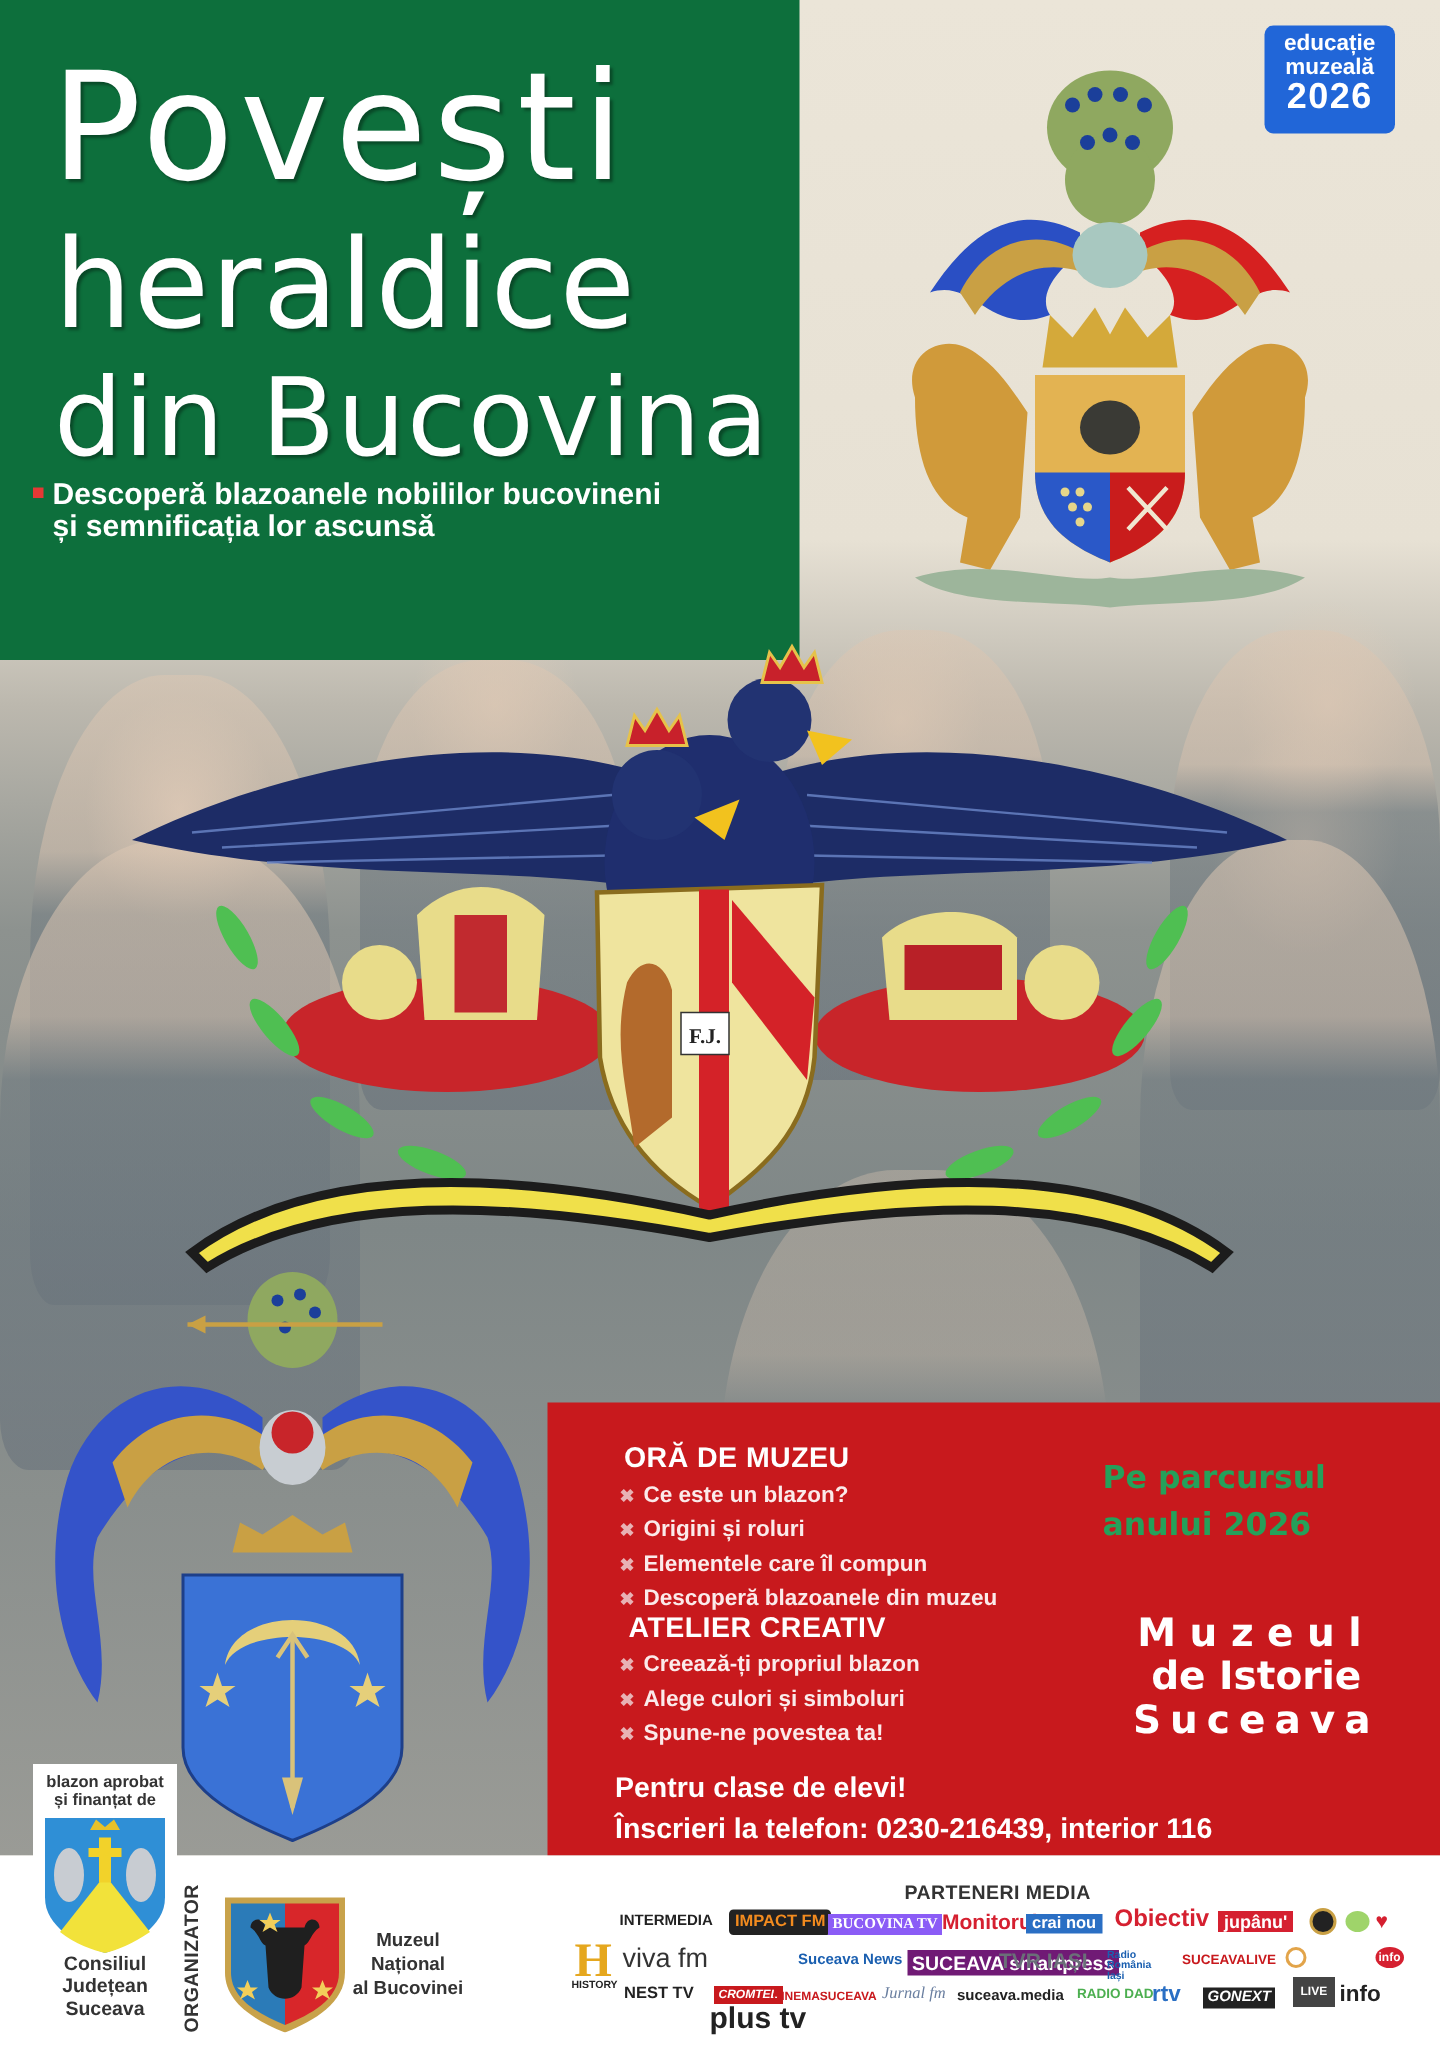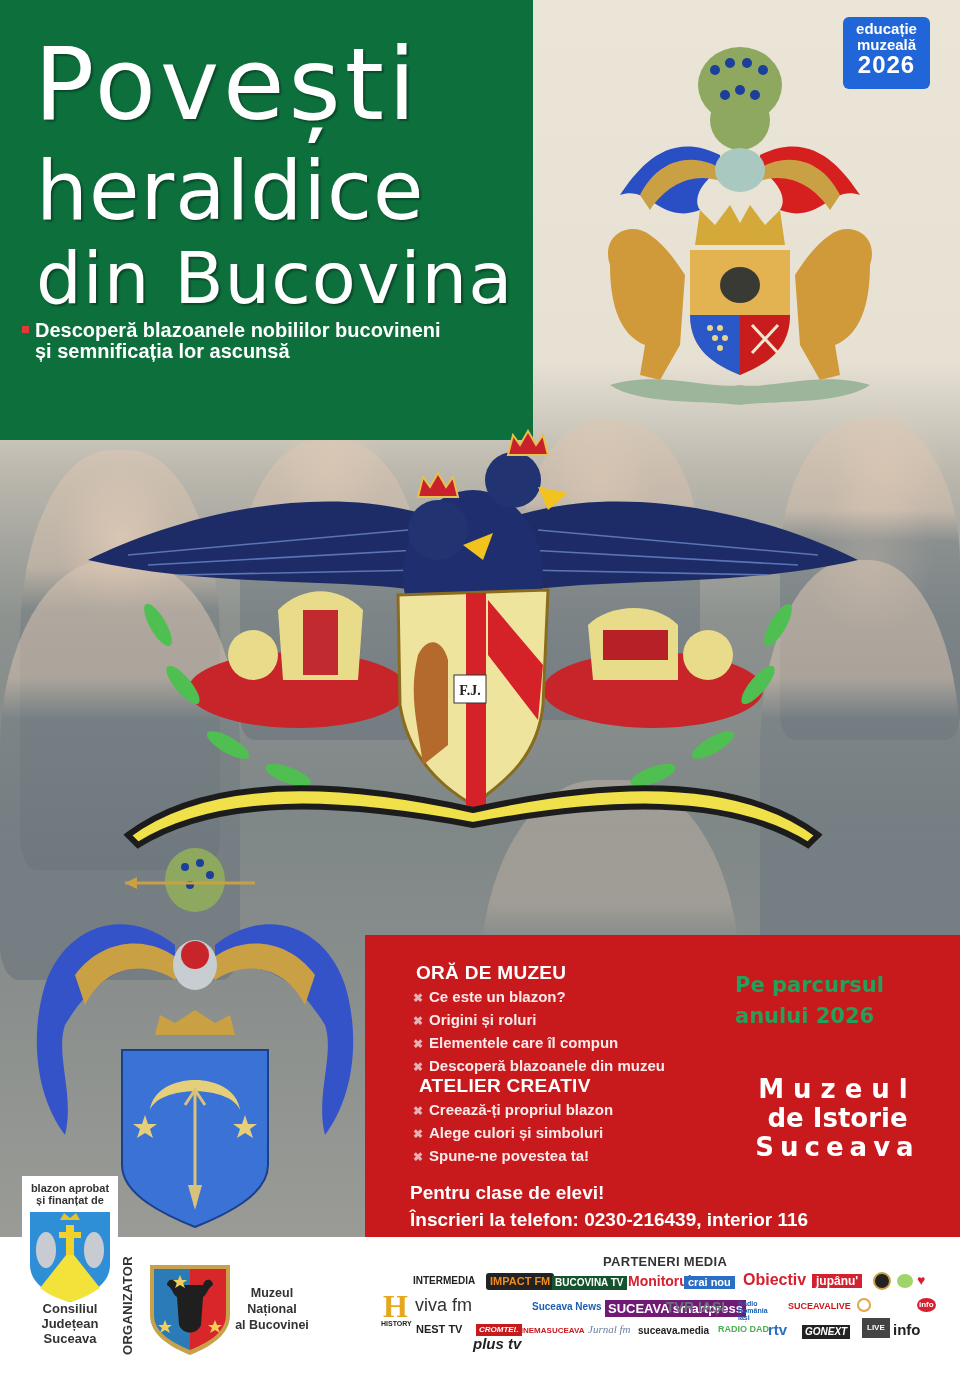--- a/index.html
+++ b/index.html
@@ -355,33 +355,33 @@
 <div class="organizer-name">
   <div>Muzeul</div>
   <div>Național</div>
   <div>al Bucovinei</div>
 </div>
 
 <div class="partners-title">PARTENERI MEDIA</div>
 
 <div class="partner" style="left:413px;top:1276px;font-size:10px;color:#222;">INTERMEDIA</div>
 <div class="partner" style="left:486px;top:1273px;font-size:11px;color:#f28b1f;background:#222;padding:3px 4px;border-radius:3px;">IMPACT FM</div>
-<div class="partner" style="left:552px;top:1276px;font-size:10px;color:#fff;background:#14532d;padding:2px 3px;">BUCOVINA TV</div>
+<div class="partner" style="left:552px;top:1276px;font-size:10px;color:#fff;background:#8b5cf6;padding:2px 3px;font-family:Liberation Serif, serif;">BUCOVINA TV</div>
 <div class="partner" style="left:628px;top:1274px;font-size:14px;color:#d52030;">Monitorul</div>
 <div class="partner" style="left:684px;top:1276px;font-size:11px;color:#fff;background:#2a6fc4;padding:1px 4px;">crai nou</div>
 <div class="partner" style="left:743px;top:1272px;font-size:16px;color:#d52030;">Obiectiv</div>
 <div class="partner" style="left:812px;top:1274px;font-size:12px;color:#fff;background:#d52030;padding:1px 4px;">jupânu'</div>
 <div class="partner" style="left:873px;top:1272px;width:18px;height:18px;border-radius:50%;background:#222;border:2px solid #c9a044;"></div>
 <div class="partner" style="left:897px;top:1274px;width:16px;height:14px;border-radius:50%;background:#9fd46a;"></div>
 <div class="partner" style="left:917px;top:1273px;font-size:14px;color:#d52030;">♥</div>
 
 <div class="partner" style="left:383px;top:1290px;font-size:32px;color:#e5a71e;font-family:'Liberation Serif',serif;">H</div>
 <div class="partner" style="left:381px;top:1320px;font-size:7px;color:#222;">HISTORY</div>
 <div class="partner" style="left:415px;top:1296px;font-size:18px;color:#333;font-weight:normal;">viva fm</div>
-<div class="partner" style="left:473px;top:1336px;font-size:15px;color:#222;font-style:italic;">plus tv</div>
+<div class="partner" style="left:473px;top:1336px;font-size:20px;color:#222;">plus tv</div>
 <div class="partner" style="left:532px;top:1302px;font-size:10px;color:#1a5fb0;">Suceava News</div>
 <div class="partner" style="left:605px;top:1300px;font-size:13px;color:#fff;background:#701a75;padding:2px 3px;">SUCEAVA smartpress</div>
 <div class="partner" style="left:666px;top:1300px;font-size:14px;color:#6a6f78;text-align:right;">TVR IAȘI</div>
 <div class="partner" style="left:738px;top:1300px;font-size:7px;color:#1a5fb0;width:40px;white-space:normal;">Radio România Iași</div>
 <div class="partner" style="left:788px;top:1302px;font-size:9px;color:#c8191d;">SUCEAVALIVE</div>
 <div class="partner" style="left:857px;top:1298px;width:14px;height:14px;border-radius:50%;border:2px solid #e2a44a;"></div>
 <div class="partner" style="left:917px;top:1298px;font-size:8px;color:#fff;background:#d52030;padding:3px 2px;border-radius:50%;">info</div>
 
 <div class="partner" style="left:416px;top:1324px;font-size:11px;color:#222;">NEST TV</div>
 <div class="partner" style="left:476px;top:1324px;font-size:8px;color:#fff;background:#c8191d;padding:2px 3px;font-style:italic;">CROMTEL</div>

